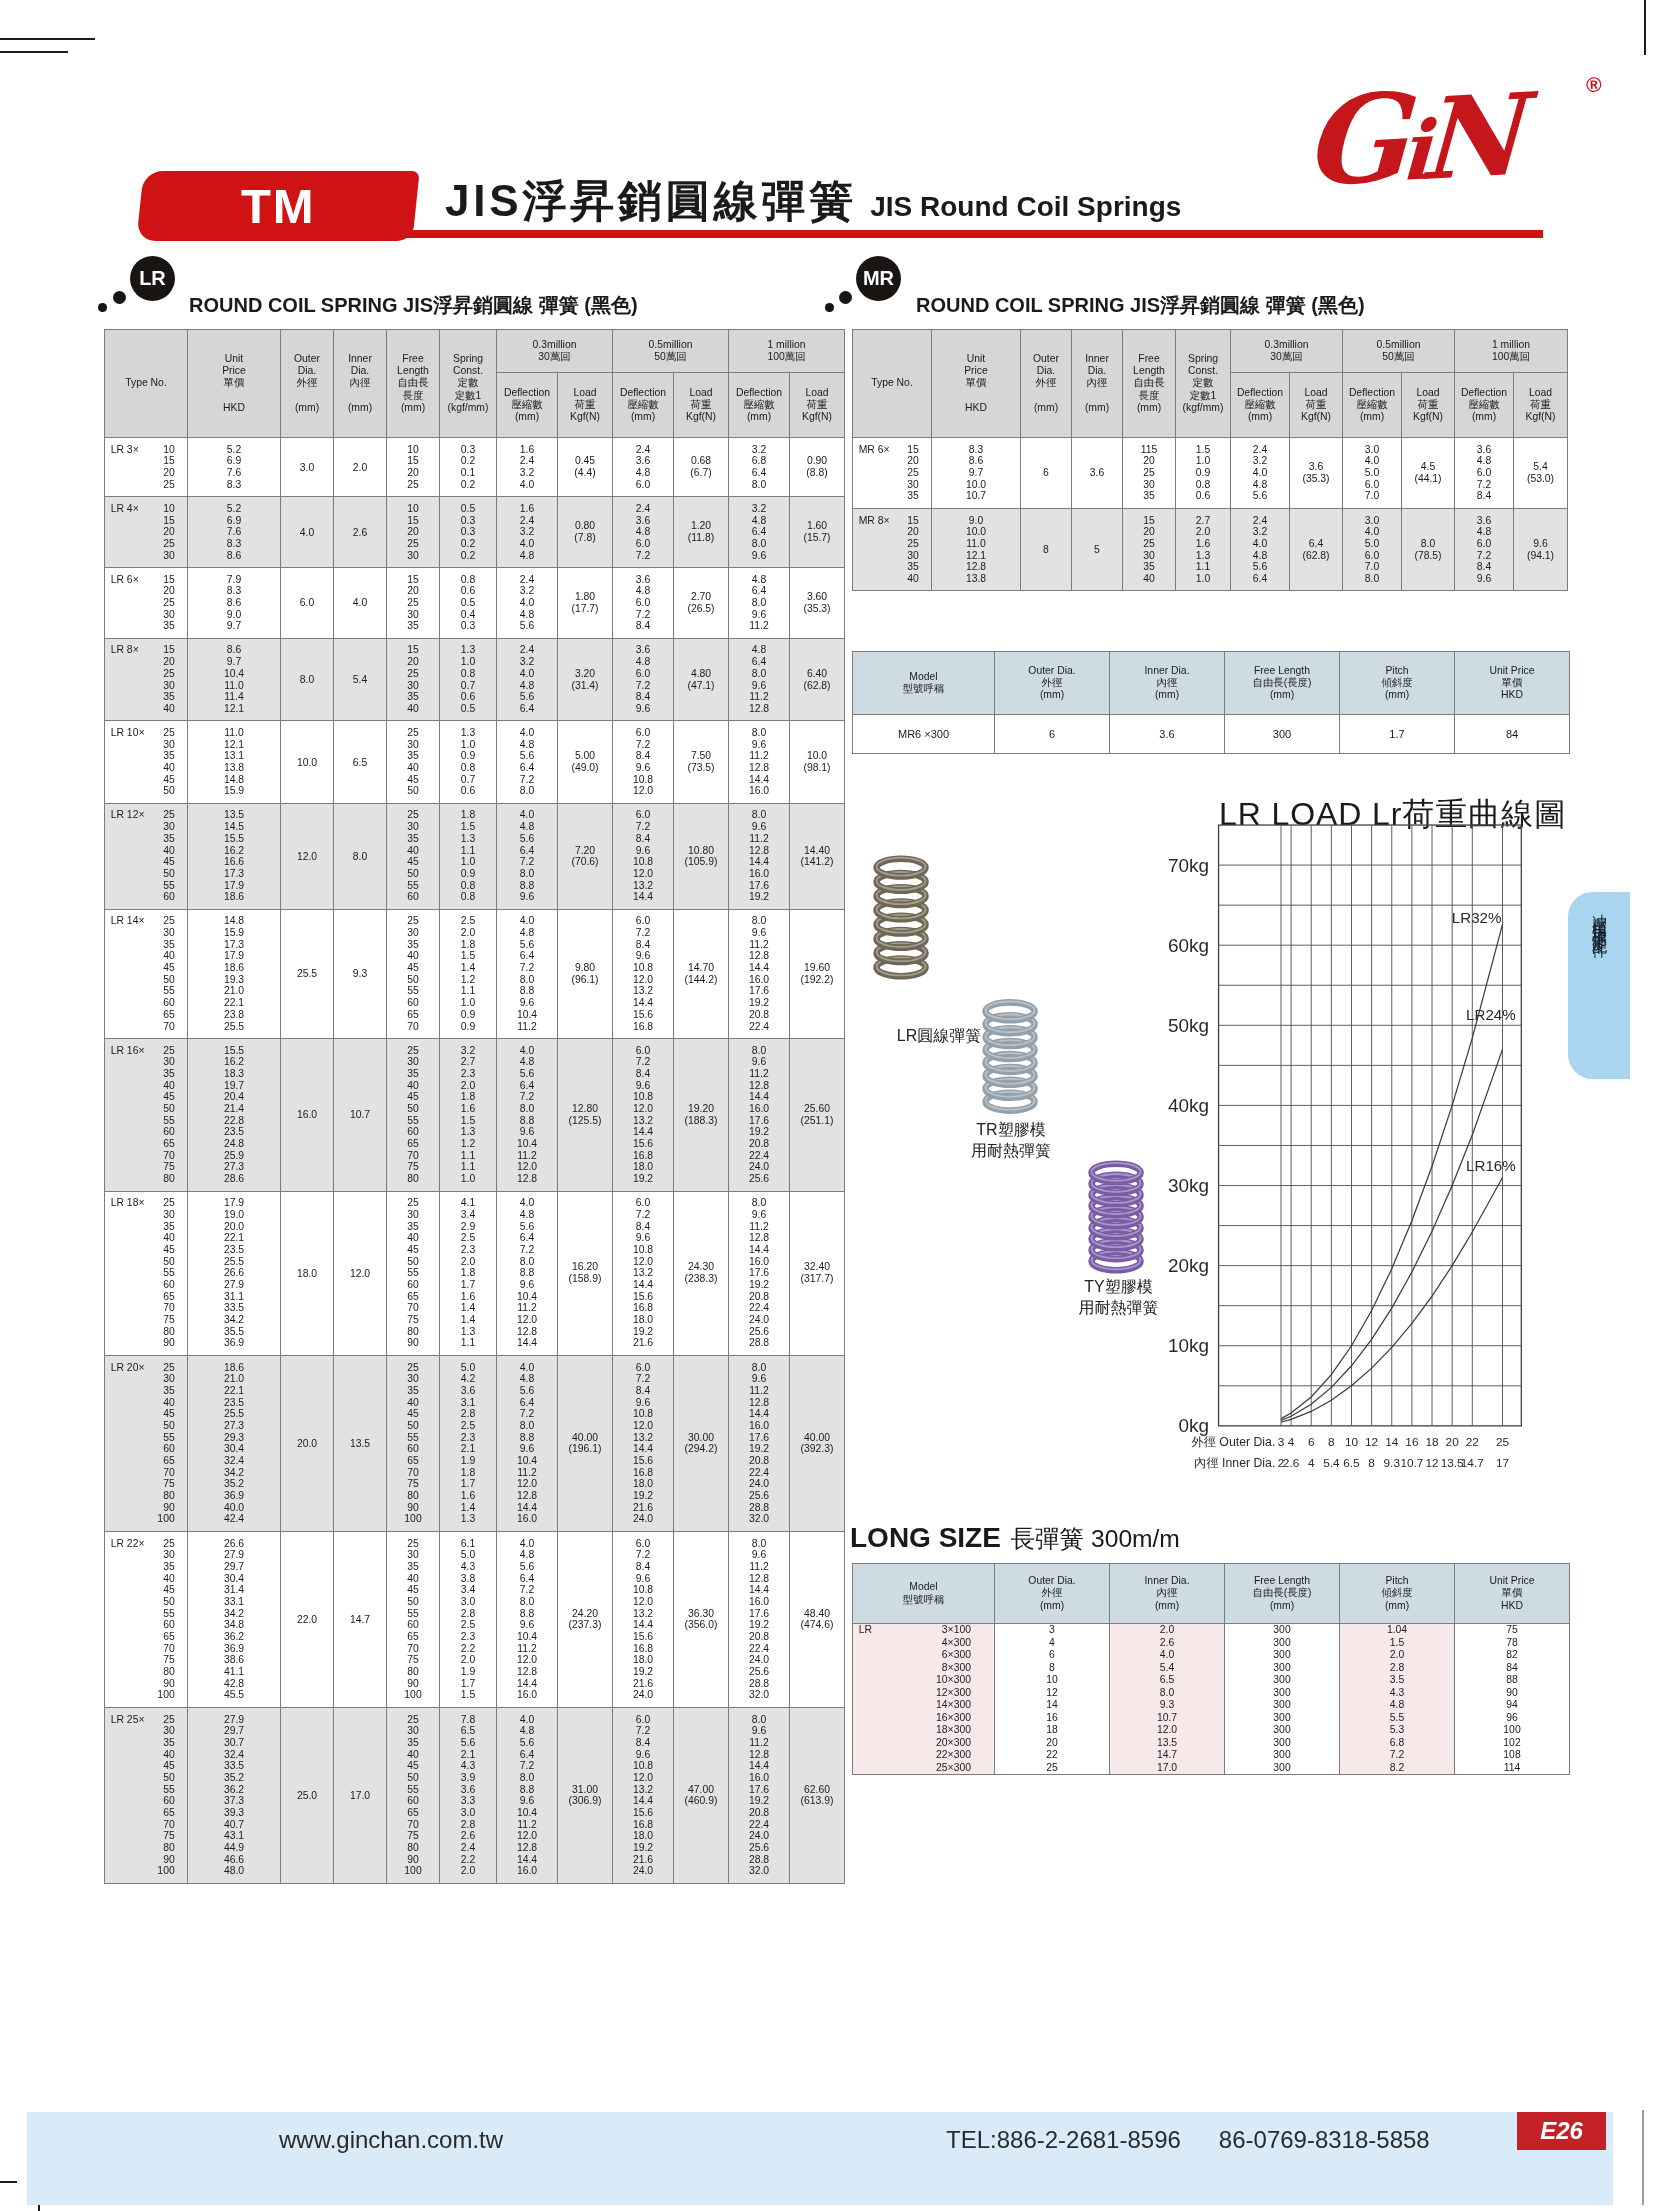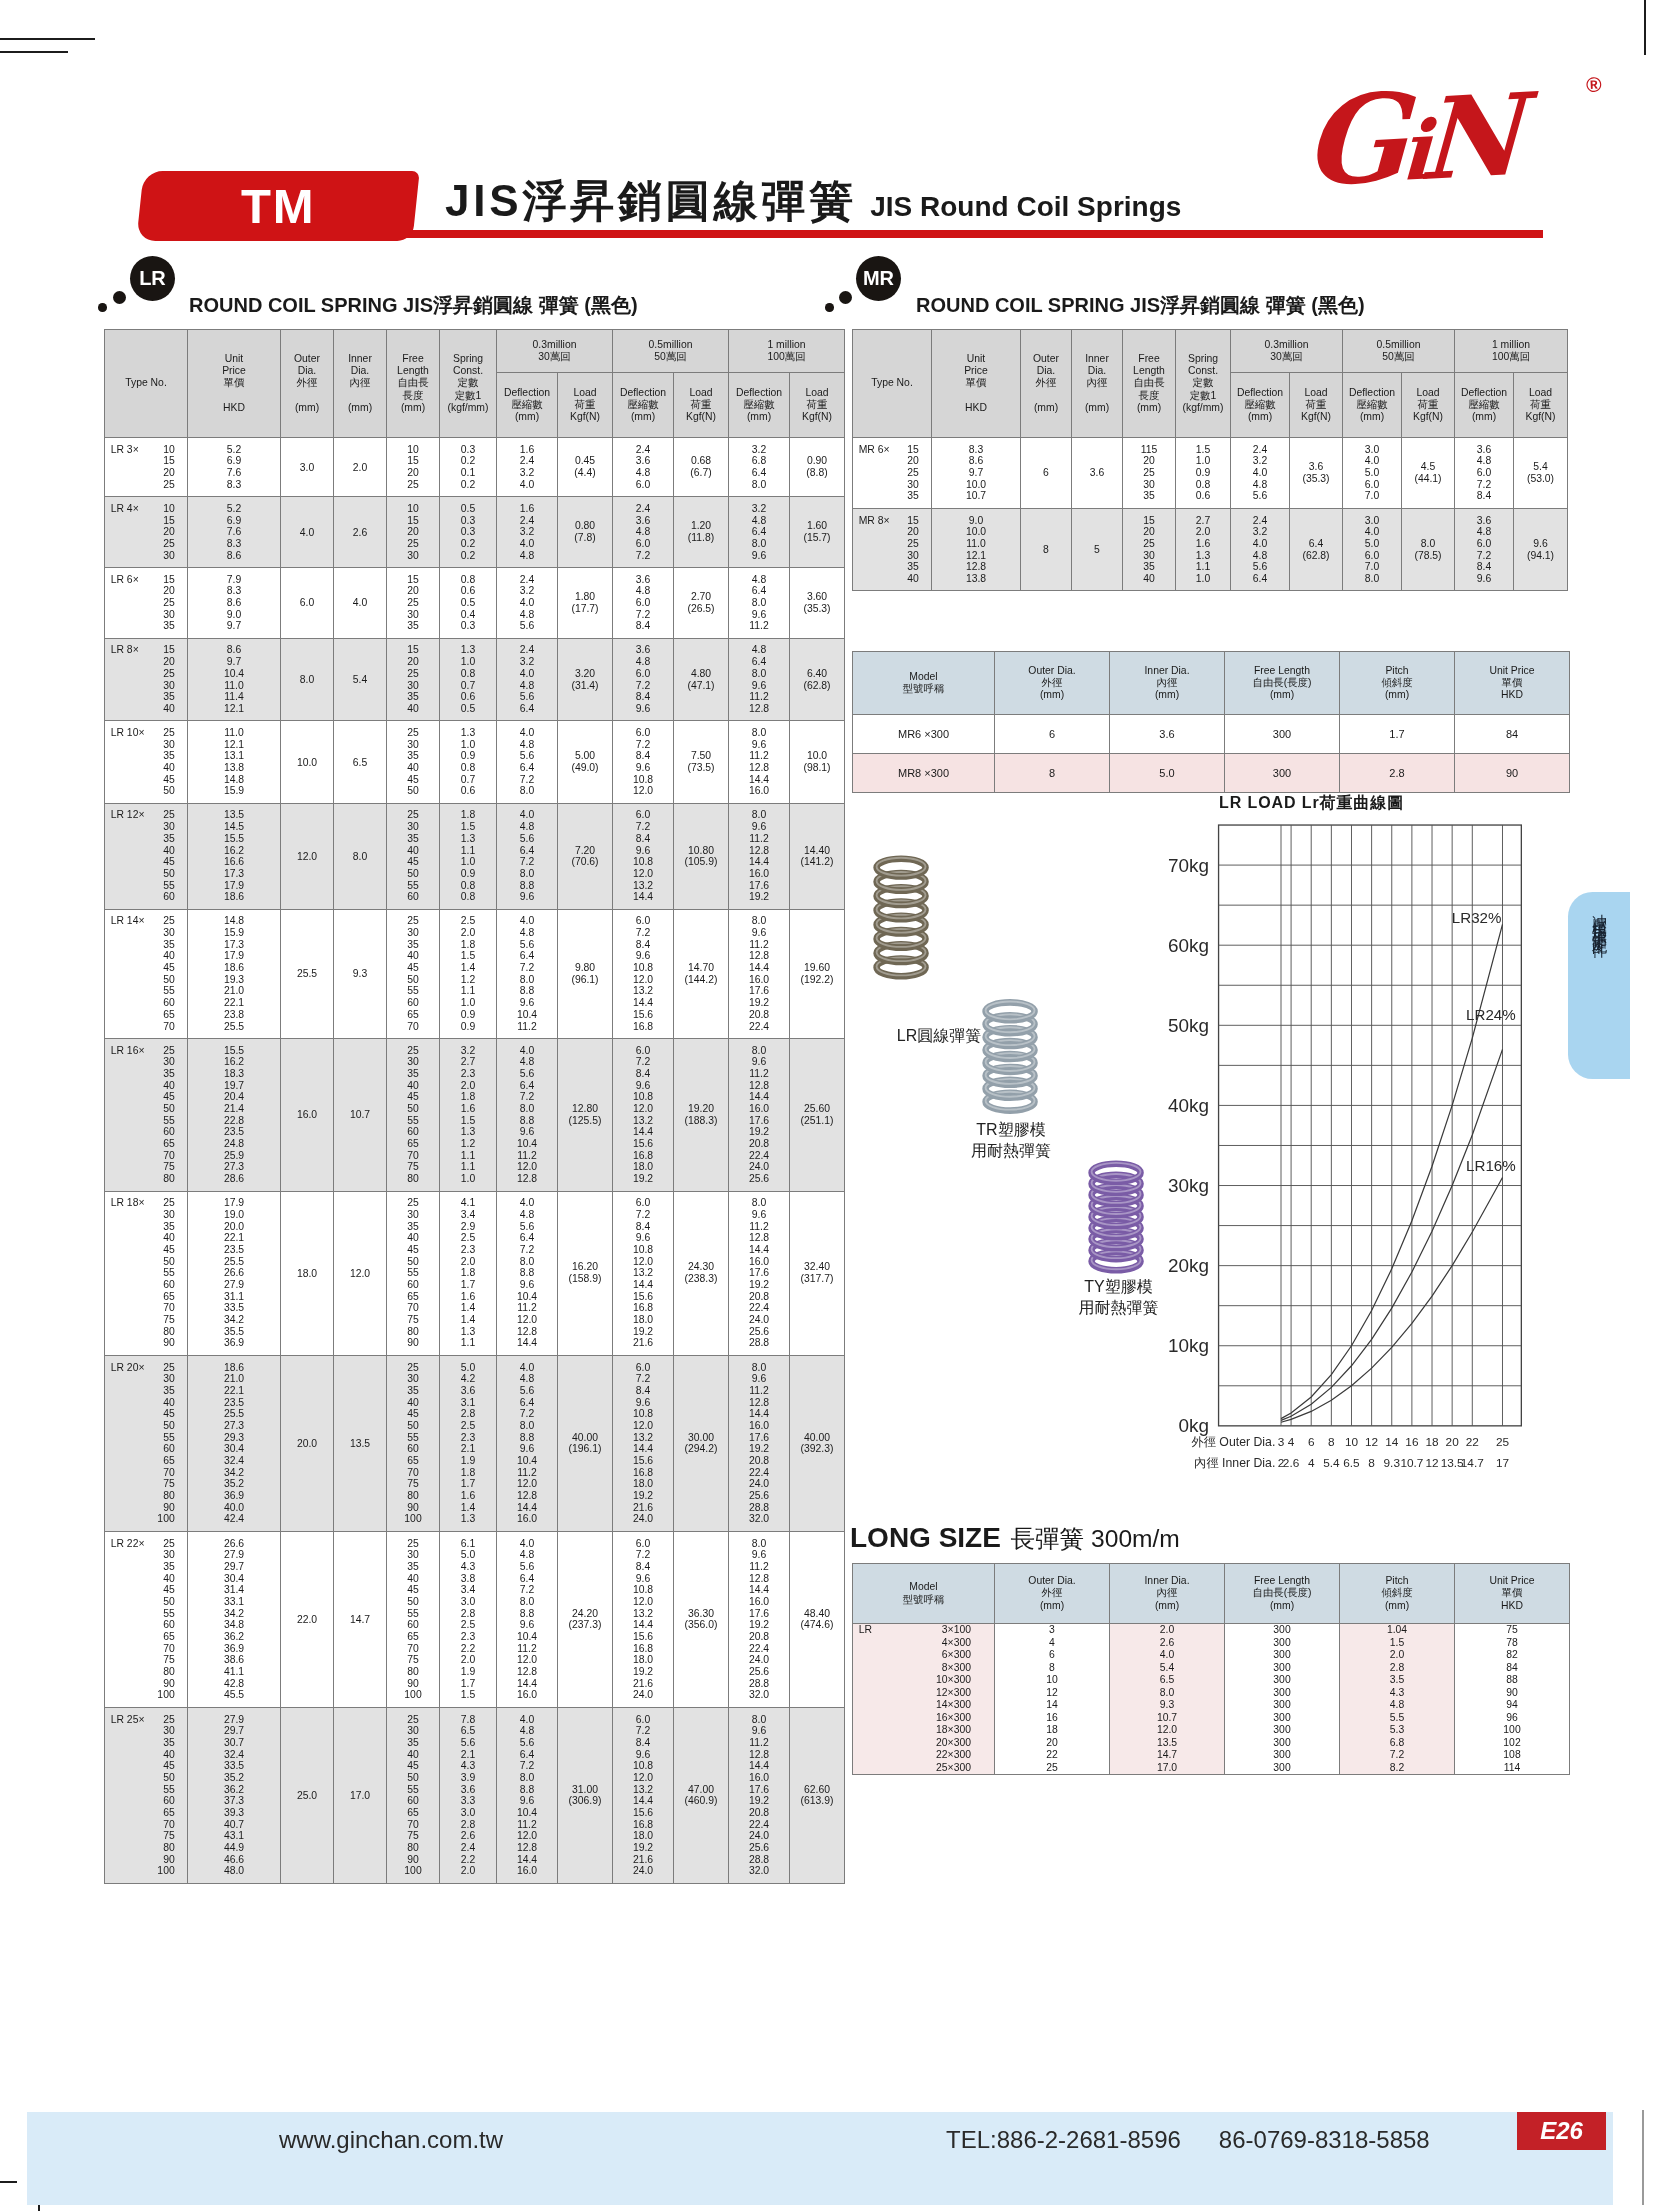--- a/index.html
+++ b/index.html
@@ -50,21 +50,21 @@
   .model-table td{background:#fff;vertical-align:middle;font-size:11px;}
   td.mrow{height:38px;text-align:center;}
   tr.pink td{background:#f6e3e3;}
   td.tint{background:#f7e9e9;}
   .ln2{height:12.5px;line-height:12.5px;font-size:10.4px;white-space:nowrap;text-align:center;}
   .t-model .ln2{text-align:right;padding-right:23px;position:relative;}
   .long-title{display:flex;align-items:baseline;gap:9.5px;}
   .long-title .en{font-size:28px;font-weight:bold;}
   .long-title .cjk{font-size:24.6px;}
   
-  .chart-title{font-size:16px;font-weight:bold;letter-spacing:0.9px;}
+  .chart-title{font-size:32px;font-weight:normal;letter-spacing:0.9px;}
   
   .spring-label{font-size:16px;text-align:center;line-height:21px;color:#222;}
   
   .side-tab{left:1568px;top:892px;width:62px;height:187px;background:#a9d5f0;border-radius:24.6px 0 0 24.6px;
             display:flex;align-items:flex-start;justify-content:center;padding-top:9.5px;box-sizing:border-box;}
   .side-tab span{writing-mode:vertical-rl;text-orientation:upright;font-size:15px;letter-spacing:3.8px;color:#15202d;}
   
   .footer-bar{left:26.5px;top:2112px;width:1586px;height:93px;background:#d9ebf8;}
   .footer-url{left:279px;top:2126px;font-size:24px;color:#2a2a2a;}
   .footer-tel{left:946px;top:2126px;font-size:24px;color:#2a2a2a;display:flex;gap:38px;}
@@ -1638,28 +1638,20 @@
         </tr>
       </thead>
       <tbody>
         <tr>
           <td class="mrow">MR6 ×300</td>
           <td class="mrow">6</td>
           <td class="mrow">3.6</td>
           <td class="mrow">300</td>
           <td class="mrow">1.7</td>
           <td class="mrow">84</td>
-        </tr>
-        <tr class="pink">
-          <td class="mrow">MR8 ×300</td>
-          <td class="mrow">8</td>
-          <td class="mrow">5.0</td>
-          <td class="mrow">300</td>
-          <td class="mrow">2.8</td>
-          <td class="mrow">90</td>
         </tr>
       </tbody>
     </table>
 
   <div class="abs chart-title" style="left:1219px;top:793px;">LR LOAD Lr荷重曲線圖</div>
   <svg class="abs" id="load-chart" style="left:1088px;top:806px;" width="492" height="672" viewBox="0 0 520 710">
       <rect x="138" y="20" width="320" height="635" fill="none" stroke="#444" stroke-width="1.4"></rect>
       <line x1="138" y1="612.6666666666666" x2="458" y2="612.6666666666666" stroke="#555" stroke-width="1"></line>
       <line x1="138" y1="570.3333333333334" x2="458" y2="570.3333333333334" stroke="#555" stroke-width="1"></line>
       <line x1="138" y1="528" x2="458" y2="528" stroke="#555" stroke-width="1"></line>

